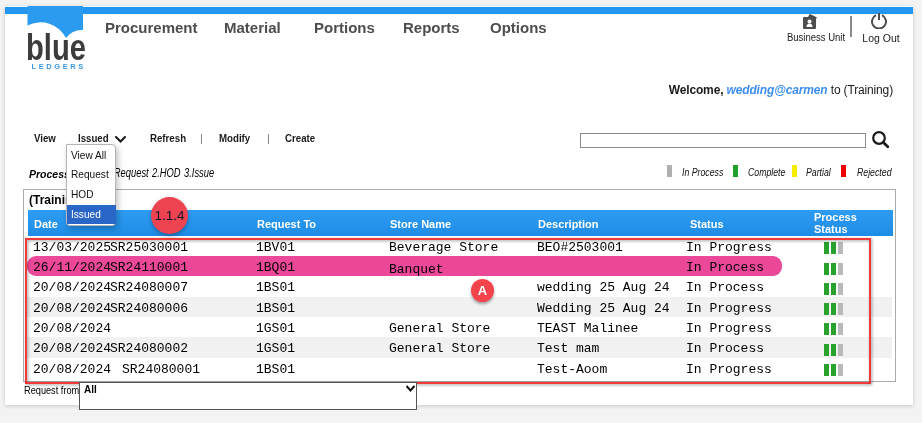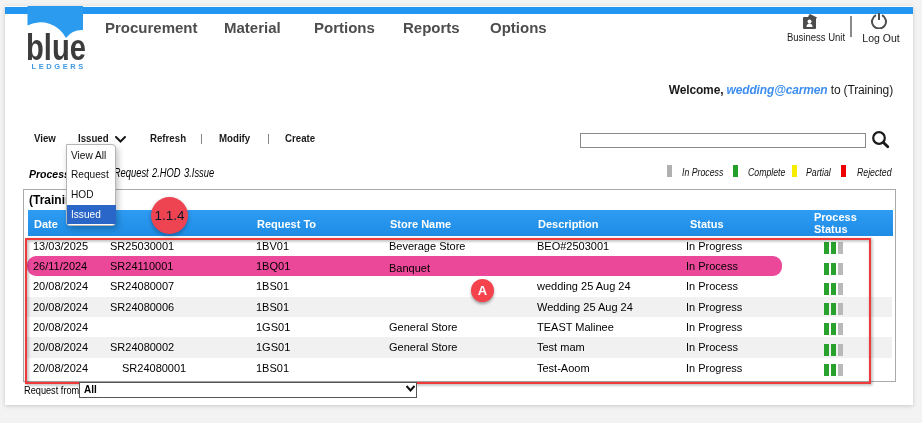--- a/index.html
+++ b/index.html
@@ -3,21 +3,21 @@
 <meta charset="utf-8">
 <style>
   * { margin:0; padding:0; box-sizing:border-box; }
   html,body { width:922px; height:423px; background:#f3f3f3; font-family:"Liberation Sans",sans-serif; overflow:hidden; }
   #card { position:absolute; left:5px; top:6px; width:908px; height:399px; background:#fff; box-shadow:0 1px 4px rgba(0,0,0,0.18); }
   .abs { position:absolute; white-space:nowrap; }
   #topbar { position:absolute; left:0; top:1px; width:908px; height:6.6px; background:#2396f2; }
   .nav { position:absolute; top:13px; white-space:nowrap; font-size:15px; font-weight:bold; color:#4d4d4d; }
   #darkbar { position:absolute; left:18px; top:99px; width:873px; height:20px; background:#424242; color:#fff; }
   .th { position:absolute; color:#fff; font-weight:bold; font-size:11px; white-space:nowrap; }
-  .td { position:absolute; font-size:11px; color:#000; white-space:nowrap; }
+  .td { position:absolute; font-size:13px; color:#000; white-space:nowrap;font-family:Liberation Mono, monospace; }
   .bars span { display:inline-block; width:5px; height:12px; margin-right:2px; }
   .g { background:#28a22c; } .gr { background:#b9b9b9; }
 </style>
 </head>
 <body>
 <div id="card">
   <div id="topbar"></div>
 
   <svg class="abs" style="left:22px;top:0px;overflow:visible;" width="75" height="70" viewBox="0 0 75 70">
     <path d="M0.5,0 L0.5,19.5 A28.6,28.6 0 0 1 39,31.9 A20,20 0 0 1 56,24 L56,0 Z" fill="#2b9bf0"></path>
@@ -171,19 +171,19 @@
     <div class="abs" style="left:4px;top:23px;transform:scaleX(0.92);transform-origin:0 0;">Request</div>
     <div class="abs" style="left:4px;top:43px;transform:scaleX(0.92);transform-origin:0 0;">HOD</div>
     <div class="abs" style="left:0px;top:60px;width:49px;height:19px;background:#2a65c8;color:#fff;">
         <span style="position:absolute;left:4px;top:3px;transform:scaleX(0.92);transform-origin:0 0;">Issued</span>
       </div>
   </div>
 
   <div class="abs" style="left:105px;top:191px;width:37px;height:37px;border-radius:50%;background:#ee4452;box-shadow:0 2px 4px rgba(0,0,0,0.3);color:#0f172a;font-size:13.5px;text-align:center;line-height:37px;margin-left:41px;">1.1.4</div>
 
   <div class="abs" style="left:19px;top:379px;font-size:10px;color:#000;transform:scaleX(0.92);transform-origin:0 0;">Request from</div>
-  <div class="abs" style="left:74px;top:376px;width:338px;height:16px;border:1px solid #555;background:#fff;font-size:10px;font-weight:bold;">
+  <div class="abs" style="left:74px;top:376px;width:338px;height:28px;border:1px solid #555;background:#fff;font-size:10px;font-weight:bold;">
     <span class="abs" style="left:4px;top:1px;">All</span>
     <svg class="abs" style="left:326px;top:2px;" width="9" height="7" viewBox="0 0 9 7">
         <path d="M0.5,1 L4.5,5.5 L8.5,1" fill="none" stroke="#111" stroke-width="2"></path>
       </svg>
   </div>
 </div>
 
 </body></html>

